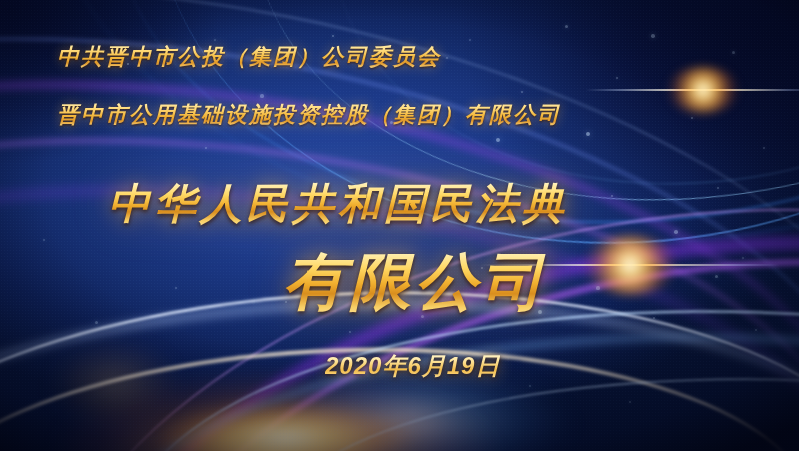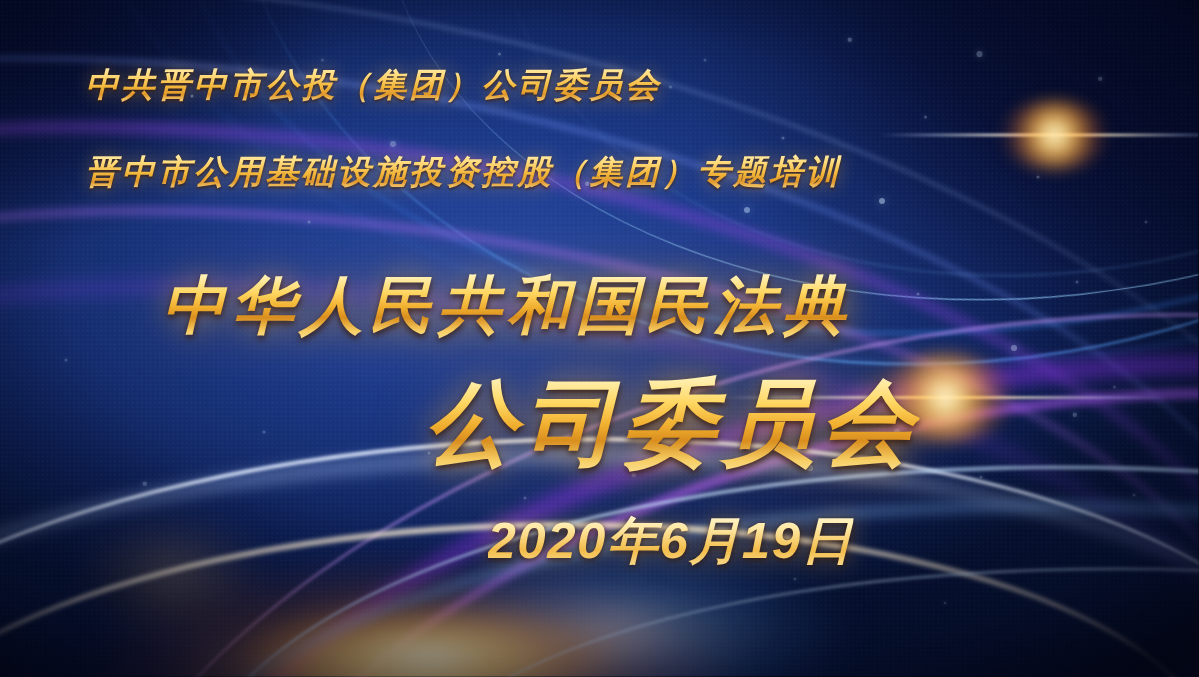--- a/index.html
+++ b/index.html
@@ -351,22 +351,22 @@
     filter:
       drop-shadow(0 2px 2px rgba(50,20,0,0.8))
       drop-shadow(0 0 10px rgba(255,180,50,0.45))
       drop-shadow(0 0 22px rgba(255,150,30,0.22));
   }
   #main-title-1 { left: 108px; top: 176px; font-size: 42px; }
   #main-title-2 { left: 283px; top: 240px; font-size: 62px; }
 
   #event-date {
     position: absolute;
-    left: 325px; top: 338px;
-    font-size: 34px;
+    left: 325px; top: 350px;
+    font-size: 24px;
     font-weight: bold;
     font-style: italic;
     letter-spacing: 1px;
     white-space: nowrap;
     background: linear-gradient(180deg, #fffbe4 0%, #ffe9a6 30%, #f5c košile 0%, #f2bc4a 60%, #ffe9ae 100%);
     background: linear-gradient(180deg, #fffbe4 0%, #ffe9a6 30%, #f2bc4a 62%, #ffeab0 100%);
     -webkit-background-clip: text;
     background-clip: text;
     -webkit-text-fill-color: transparent;
     filter: drop-shadow(0 1px 2px rgba(50,20,0,0.8)) drop-shadow(0 0 8px rgba(255,190,70,0.40));
@@ -455,21 +455,21 @@
     <div class="streak"></div>
     <div class="core"></div>
   </div>
   <div class="flare flare-2">
     <div class="streak"></div>
     <div class="core"></div>
   </div>
 
   <div class="org-line" id="org-line-1">中共晋中市公投（集团）公司委员会</div>
 
-  <div class="org-line" id="org-line-2">晋中市公用基础设施投资控股（集团）专题培训</div>
+  <div class="org-line" id="org-line-2">晋中市公用基础设施投资控股（集团）有限公司</div>
 
   <div class="main-title" id="main-title-1">中华人民共和国民法典</div>
 
-  <div class="main-title" id="main-title-2">公司委员会</div>
+  <div class="main-title" id="main-title-2">有限公司</div>
 
   <div id="event-date">2020年6月19日</div>
 
 </div>
 
 </body></html>

